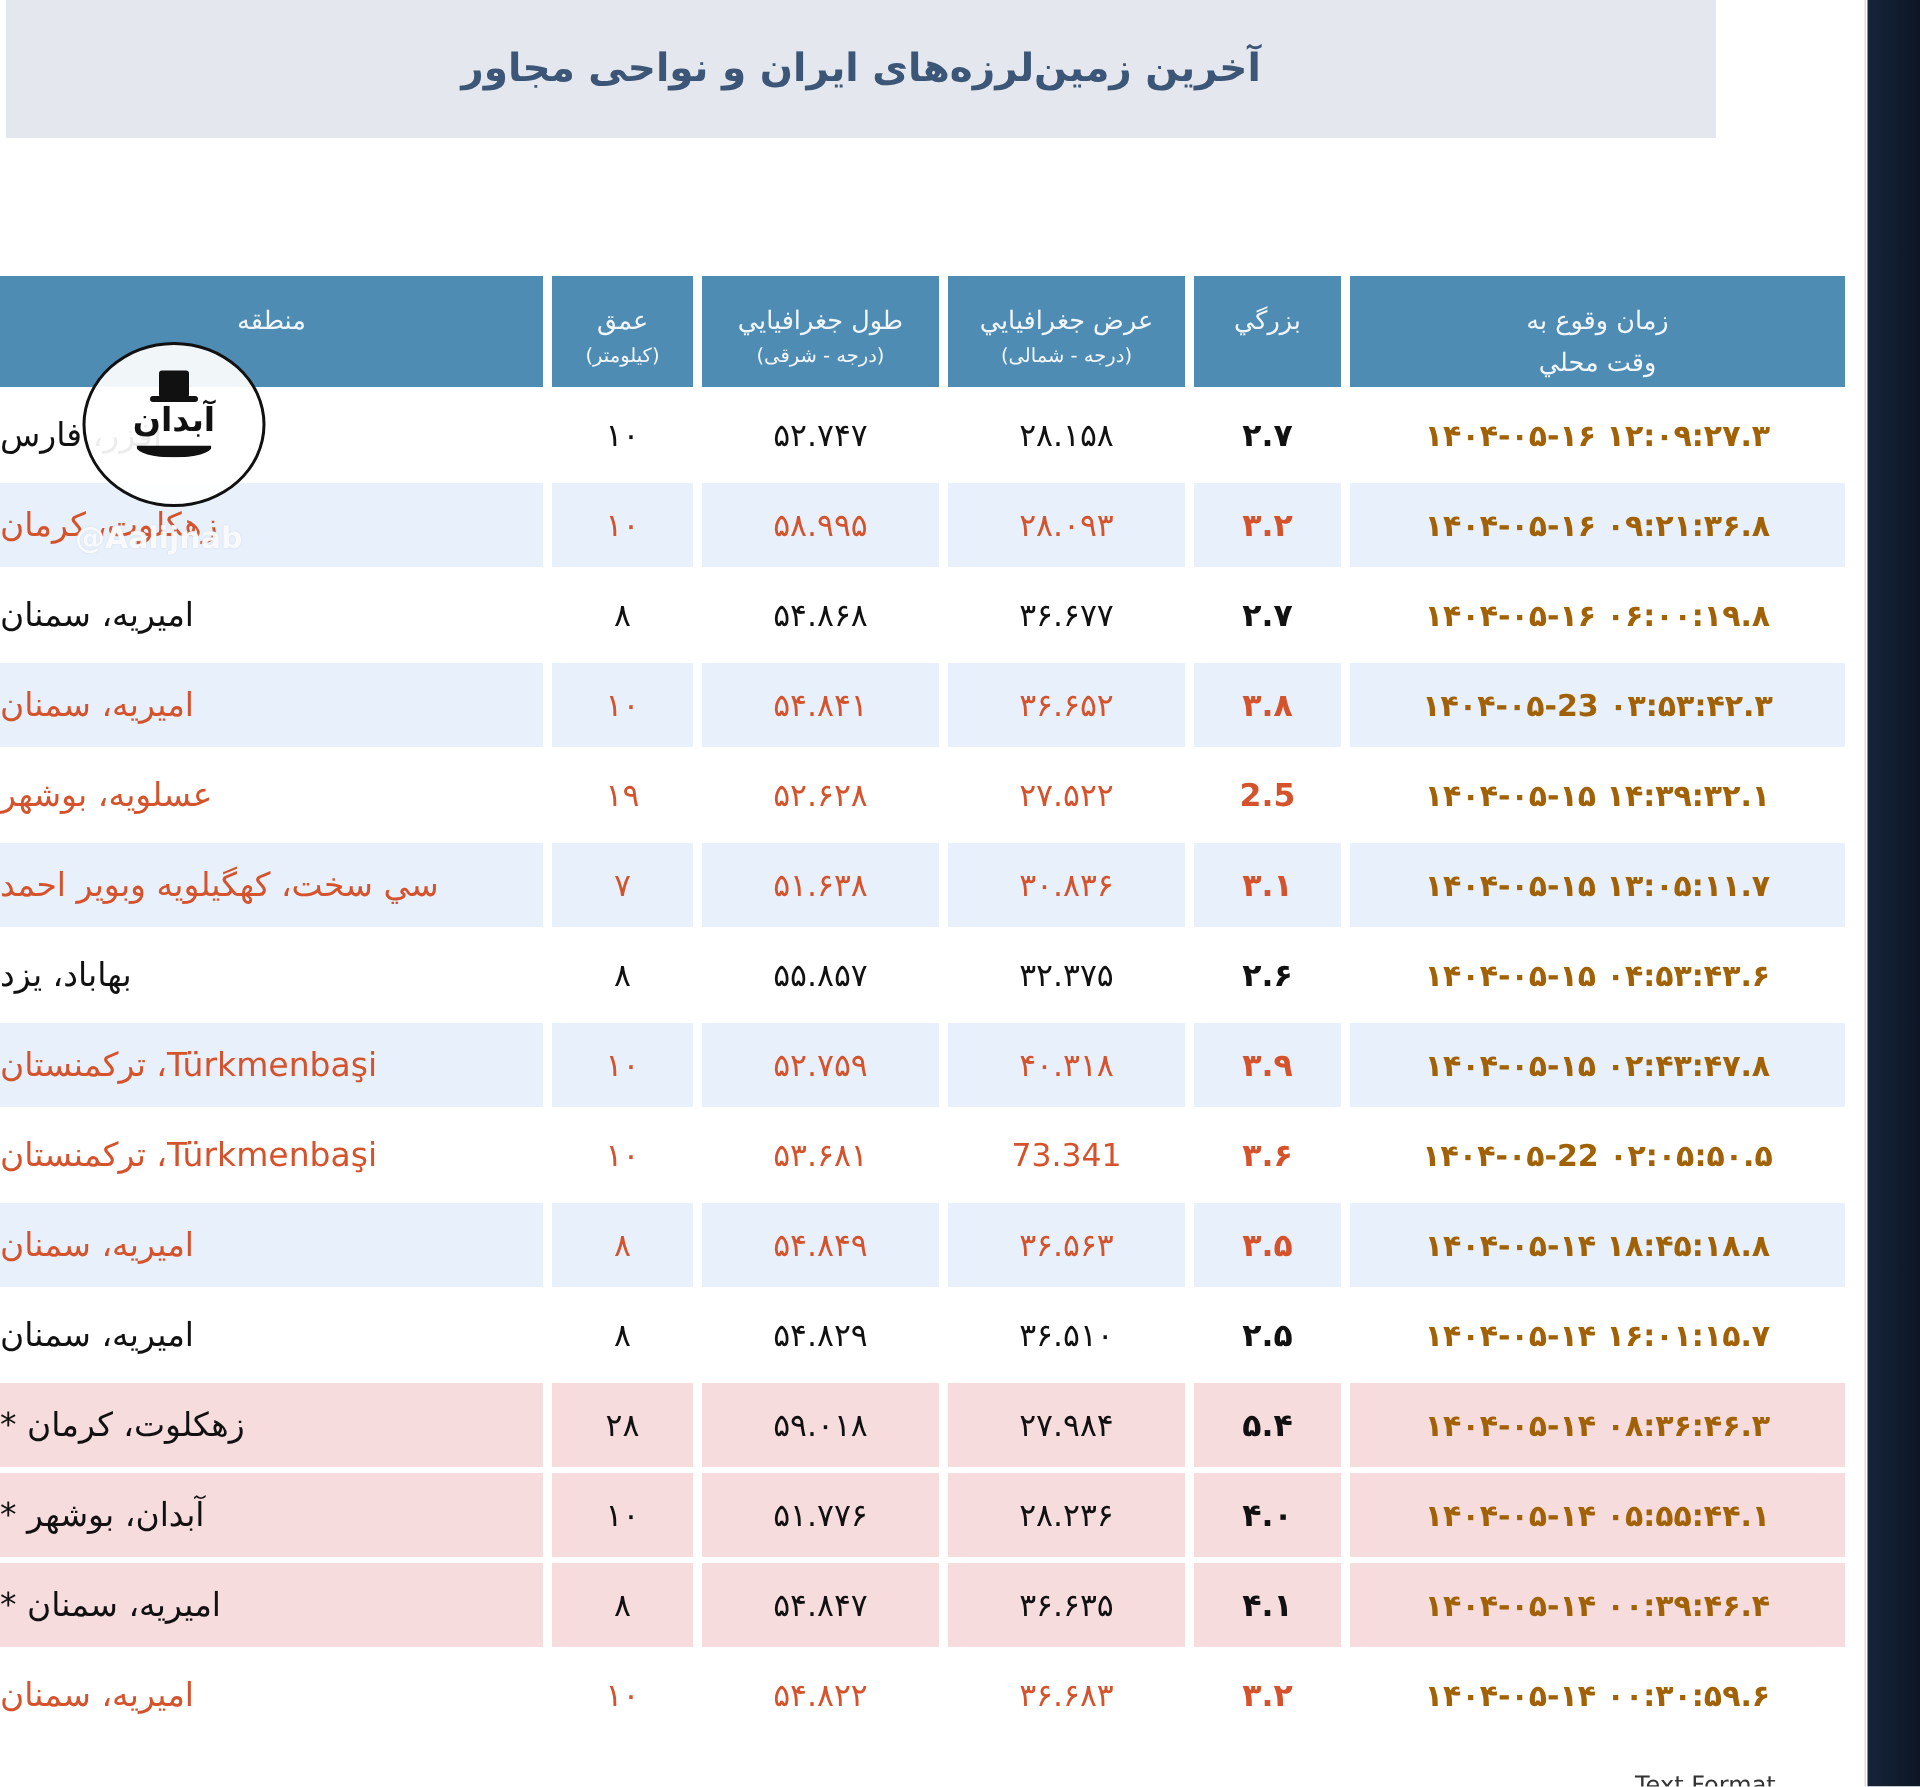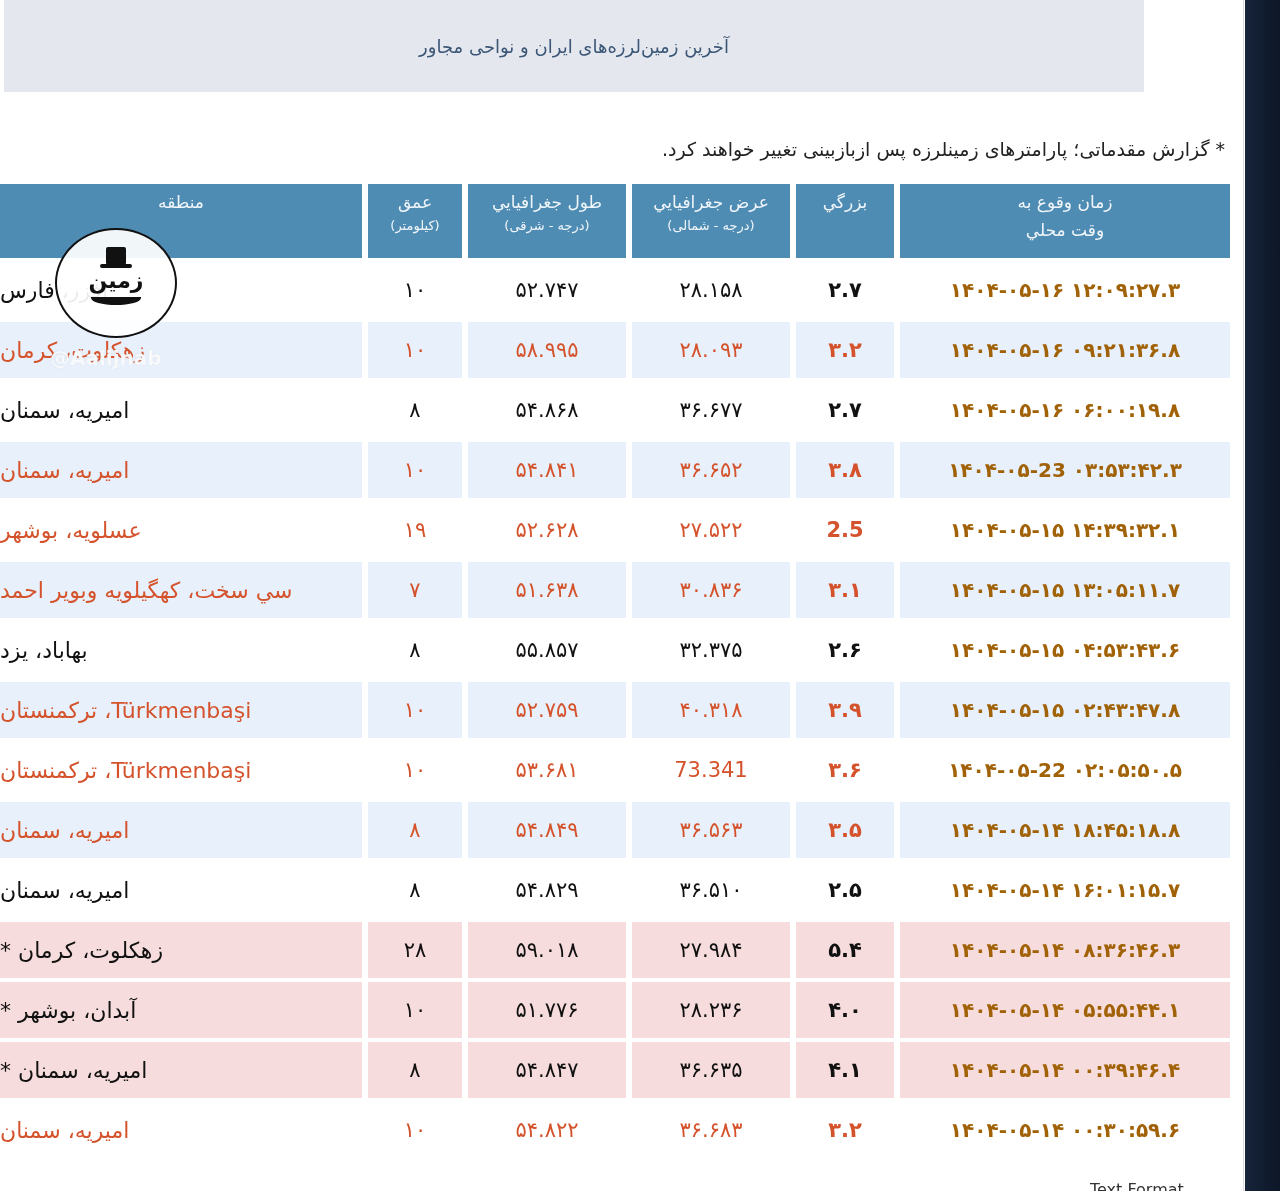--- a/index.html
+++ b/index.html
@@ -3,26 +3,26 @@
 <meta charset="utf-8">
 <style>
   * { box-sizing: border-box; margin: 0; padding: 0; }
   html, body { width: 1280px; height: 1191px; overflow: hidden; background: #ffffff; }
   body { position: relative; font-family: "DejaVu Sans", sans-serif; }
 
   .page { position: absolute; left: 0; top: 0; width: 1244px; height: 1191px; background: #ffffff; border-right: 1px solid #d9dde3; }
   .dark-strip { position: absolute; left: 1245px; top: 0; width: 35px; height: 1191px; background: linear-gradient(90deg, #16243a, #0c1626); }
 
   .title-box { position: absolute; left: 4px; top: 0; width: 1140px; height: 92px; background: #e4e8ee; display: flex; align-items: center; justify-content: center; }
-  .title-box h1 { font-family: "DejaVu Sans", sans-serif; font-size: 18px; font-weight: normal; color: #3b5677; direction: rtl; }
+  .title-box h1 { font-family: "DejaVu Sans", sans-serif; font-size: 26px; font-weight: bold; color: #3b5677; direction: rtl; }
 
   .note { position: absolute; right: 18px; top: 138px; font-size: 19px; color: #222; direction: rtl; white-space: nowrap; }
 
   table.quakes { position: absolute; left: 0; top: 180px; width: 1240px; border-collapse: separate; border-spacing: 6px 4px; direction: rtl; margin-left: -6px; table-layout: fixed; }
-  table.quakes th { background: #4f8cb3; color: #f1f6fb; font-weight: normal; vertical-align: top; padding-top: 4px; height: 74px; font-size: 17px; line-height: 28px; }
+  table.quakes th { background: #4f8cb3; color: #f1f6fb; font-weight: normal; vertical-align: top; padding-top: 16px; height: 74px; font-size: 17px; line-height: 28px; }
   table.quakes th .sub { display: block; font-size: 13px; line-height: 20px; }
   table.quakes td { height: 56px; text-align: center; font-size: 21px; color: #111; white-space: nowrap; }
   table.quakes td.region { text-align: left; padding-right: 12px; font-size: 22px; }
   table.quakes td.time { color: #a16207; font-weight: bold; font-size: 20px; direction: ltr; }
   table.quakes td.mag { font-weight: bold; }
   tr.alt td { background: #e7f0fb; }
   tr.pink td { background: #f6dcdc; margin-left: 32px; }
   tr.red td:not(.time) { color: #d5532c; }
 
   .col-time { width: 330px; } .col-mag { width: 98px; } .col-lat { width: 158px; }
@@ -38,21 +38,20 @@
   .footer-peek { position: absolute; left: 1090px; top: 1180px; font-size: 16px; color: #333; }
 </style>
 </head>
 <body>
 
 <div class="page">
   <div class="title-box">
     <h1>آخرین زمین‌لرزه‌های ایران و نواحی مجاور</h1>
   </div>
 
-  <div class="note">* گزارش مقدماتی؛ پارامترهای زمینلرزه پس ازبازبینی تغییر خواهند کرد.</div>
 
   <table class="quakes">
     <colgroup>
       <col class="col-time">
         <col class="col-mag">
         <col class="col-lat">
         <col class="col-lon">
         <col class="col-depth">
         <col class="col-region">
     </colgroup>
@@ -185,20 +184,20 @@
           <td class="lat">۳۶.۶۸۳</td>
           <td class="lon">۵۴.۸۲۲</td>
           <td class="depth">۱۰</td>
           <td class="region">اميريه، سمنان</td>
         </tr>
       </tbody>
   </table>
 
   <div class="watermark">
     <div class="wm-hat"></div>
-    <div class="wm-text">زمین</div>
+    <div class="wm-text">آبدان</div>
     <div class="wm-mustache"></div>
   </div>
   <div class="wm-handle">@Aalijnab</div>
 
   <div class="footer-peek">Text Format</div>
 </div>
 <div class="dark-strip"></div>
 
 </body></html>

